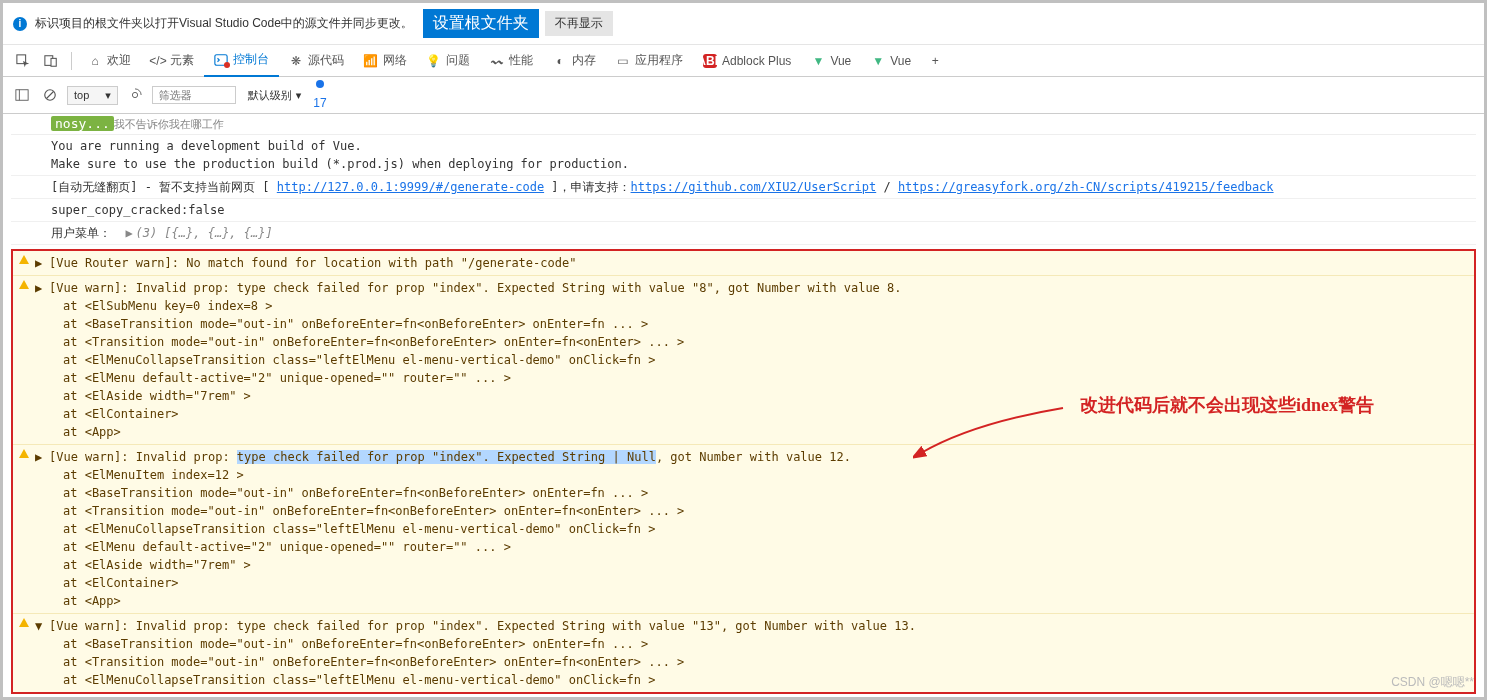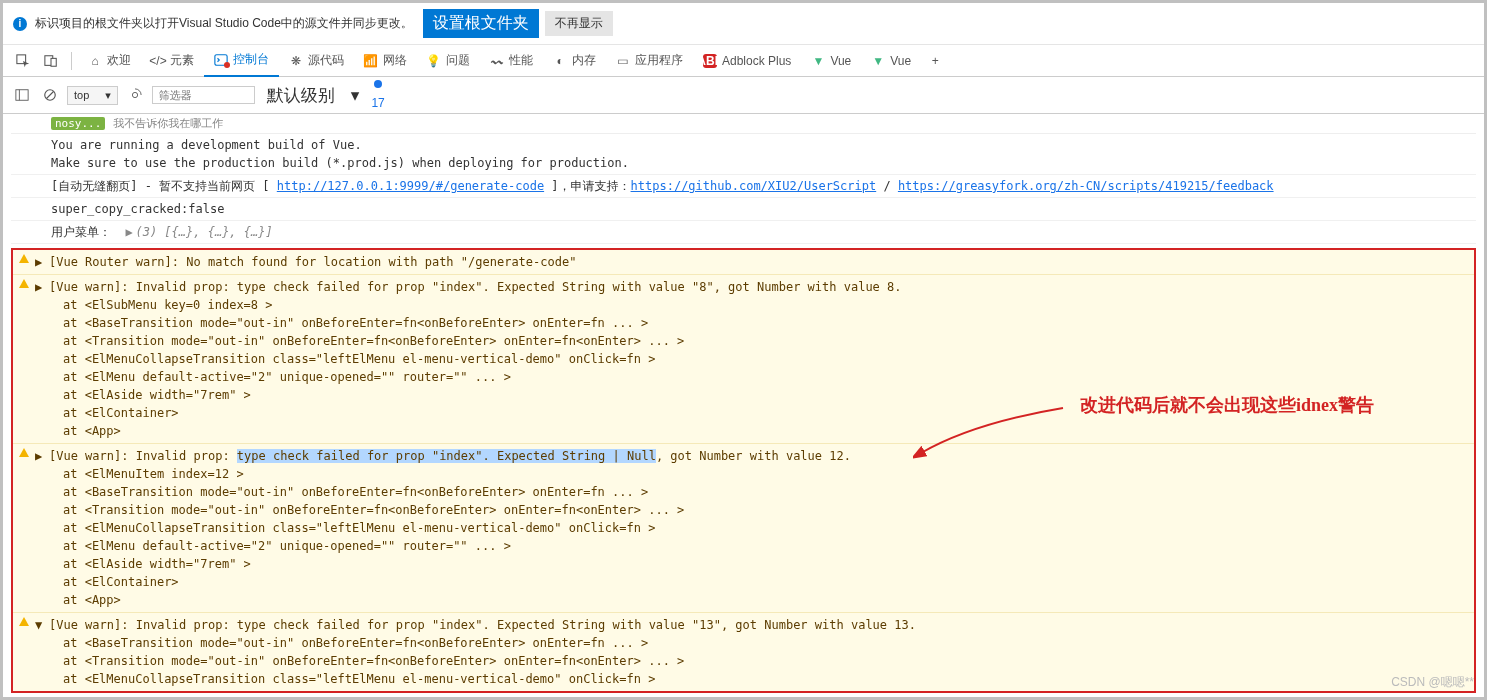--- a/index.html
+++ b/index.html
@@ -18,28 +18,28 @@
 .tab.active { color: #0078d4; border-bottom: 2px solid #0078d4; }
 .tab-ic { width: 14px; height: 14px; display: inline-flex; align-items: center; justify-content: center; }
 .adb { background: #d32323; color: #fff; border-radius: 3px; font-size: 12px; font-weight: bold; padding: 1px 2px; }
 .vue-logo { color: #41b883; font-weight: bold; }
 .red-dot { position: relative; }
 .red-dot::after { content: ''; position: absolute; width: 6px; height: 6px; background: #d93025; border-radius: 50%; bottom: -1px; right: -2px; }
 
 .toolbar { display: flex; align-items: center; padding: 3px 8px; border-bottom: 1px solid #ccc; gap: 6px; }
 .tool-btn { width: 22px; height: 22px; display: flex; align-items: center; justify-content: center; cursor: pointer; color: #555; }
 .context-sel { border: 1px solid #ccc; padding: 2px 6px; font-size: 11px; background: #f5f5f5; display: flex; align-items: center; gap: 16px; }
-.filter-input { border: 1px solid #ccc; padding: 2px 6px; font-size: 11px; width: 103px; }
-.level-sel { padding: 2px 6px; font-size: 17px; display: flex; align-items: center; gap: 16px; }
+.filter-input { border: 1px solid #ccc; padding: 2px 6px; font-size: 11px; width: 84px; }
+.level-sel { padding: 2px 6px; font-size: 11px; display: flex; align-items: center; gap: 4px; }
 .issue-count { display: flex; align-items: center; gap: 8px; color: #1a73e8; flex-direction: column; }
 .issue-dot { width: 8px; height: 8px; background: #1a73e8; border-radius: 50%; }
 
 .console-area { padding: 0 8px 8px 8px; height: calc(100% - 110px); overflow: hidden; }
 .truncated-row { border-bottom: 1px solid #eee; padding: 2px 0 2px 40px; font-family: Consolas, monospace; font-size: 11px; color: #888; }
-.trunc-badge { display: inline-block; background: #7cb342; color: #fff; font-size: 11px; padding: 0 4px; border-radius: 2px; margin-right: 8px; }
+.trunc-badge { display: inline-block; background: #7cb342; color: #fff; font-size: 13px; padding: 0 4px; border-radius: 2px; }
 
 .log-row { font-family: Consolas, monospace; font-size: 12px; padding: 2px 0 2px 40px; border-bottom: 1px solid #f0f0f0; line-height: 1.5; }
 .log-row a { color: #1a73e8; text-decoration: underline; }
 .log-row .disclosure { display: inline-block; width: 10px; color: #888; cursor: pointer; user-select: none; }
 .gray-italic { color: #888; font-style: italic; }
 
 .warn-box-outer { border: 2px solid #d32323; margin-top: 4px; position: relative; }
 .warn-msg { background: #fffbe6; border-top: 1px solid #f5e9b8; font-family: Consolas, monospace; font-size: 12px; padding: 3px 6px 3px 36px; color: #5c3c00; position: relative; line-height: 1.5; }
 .warn-msg:first-child { border-top: none; }
 .warn-msg .tri { position: absolute; left: 6px; top: 4px; width: 0; height: 0; border-left: 5px solid transparent; border-right: 5px solid transparent; border-bottom: 9px solid #f4b400; }

